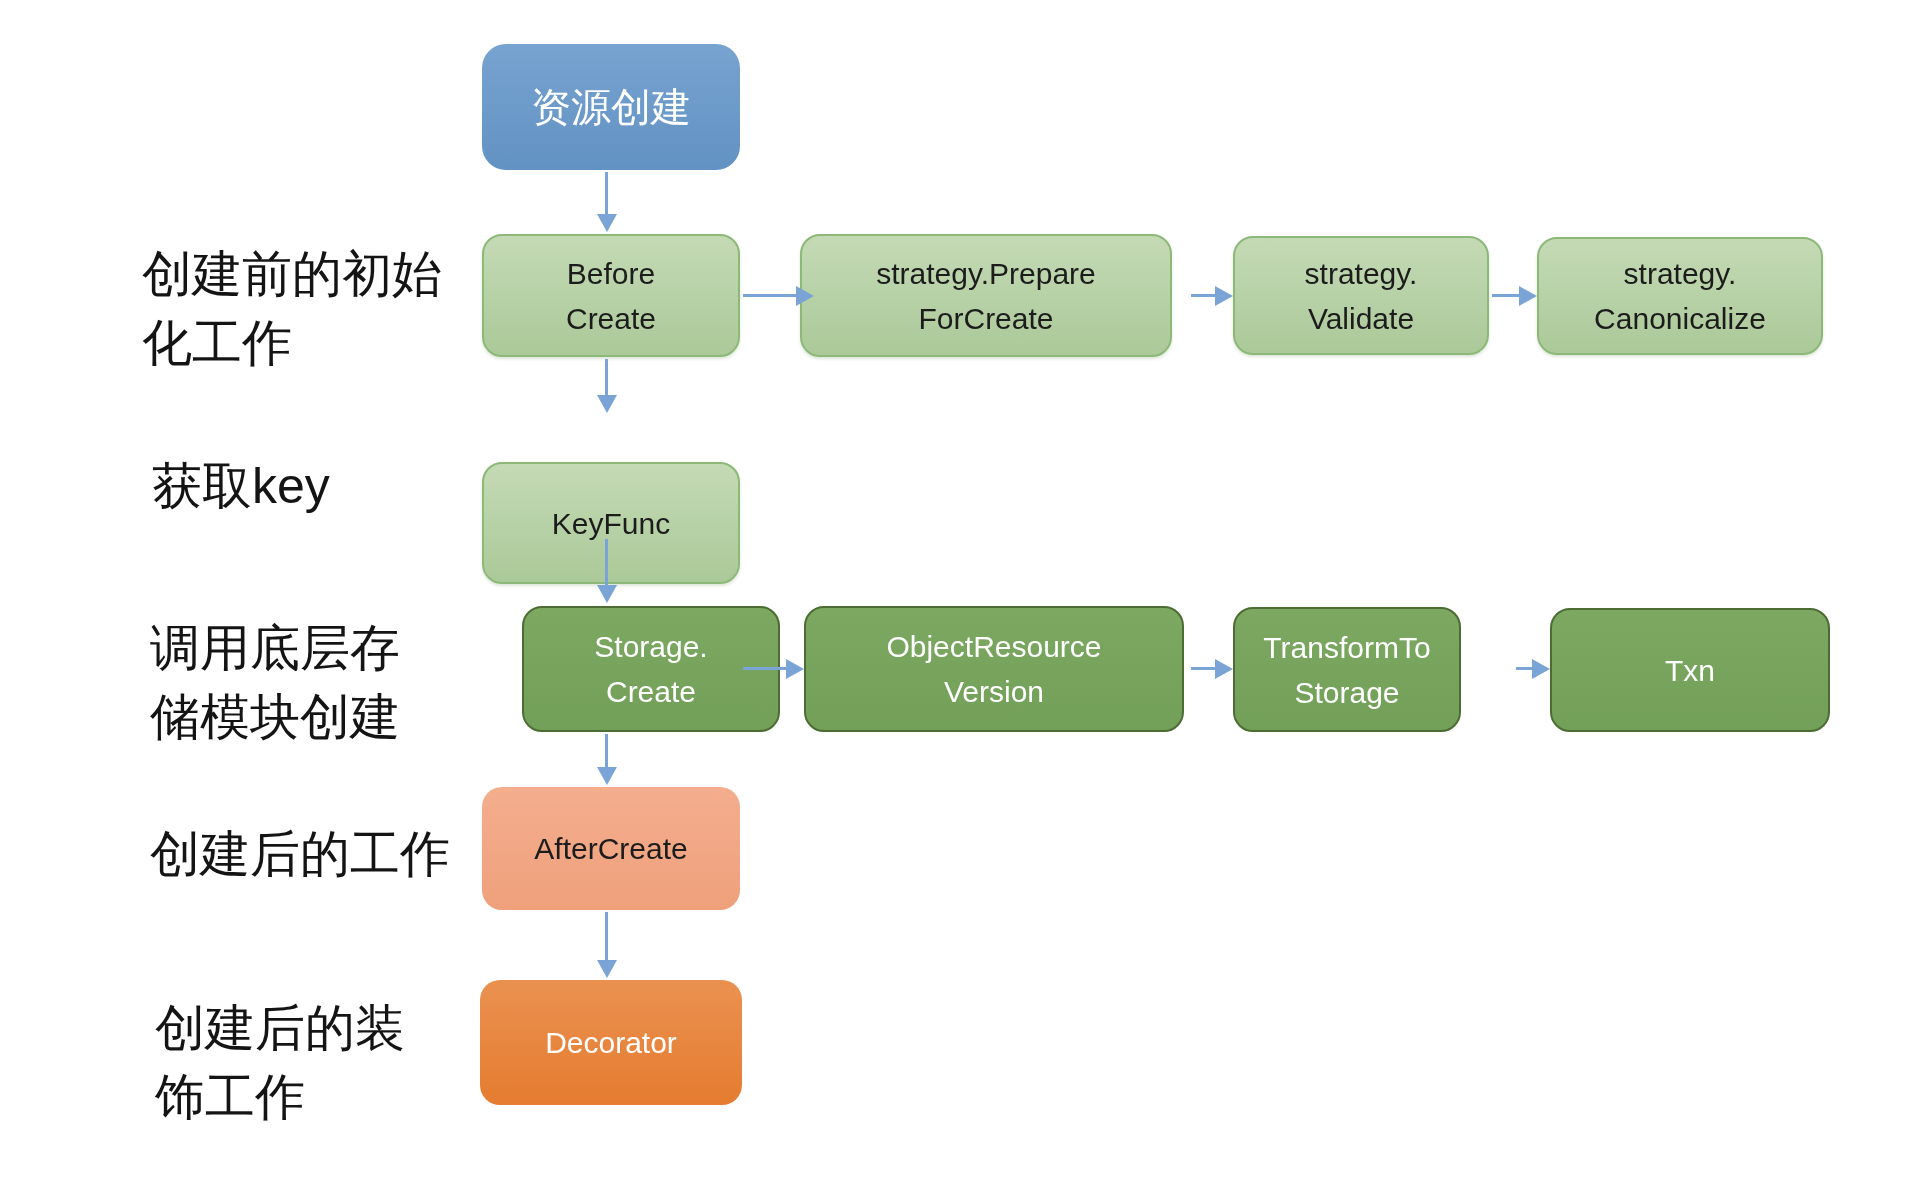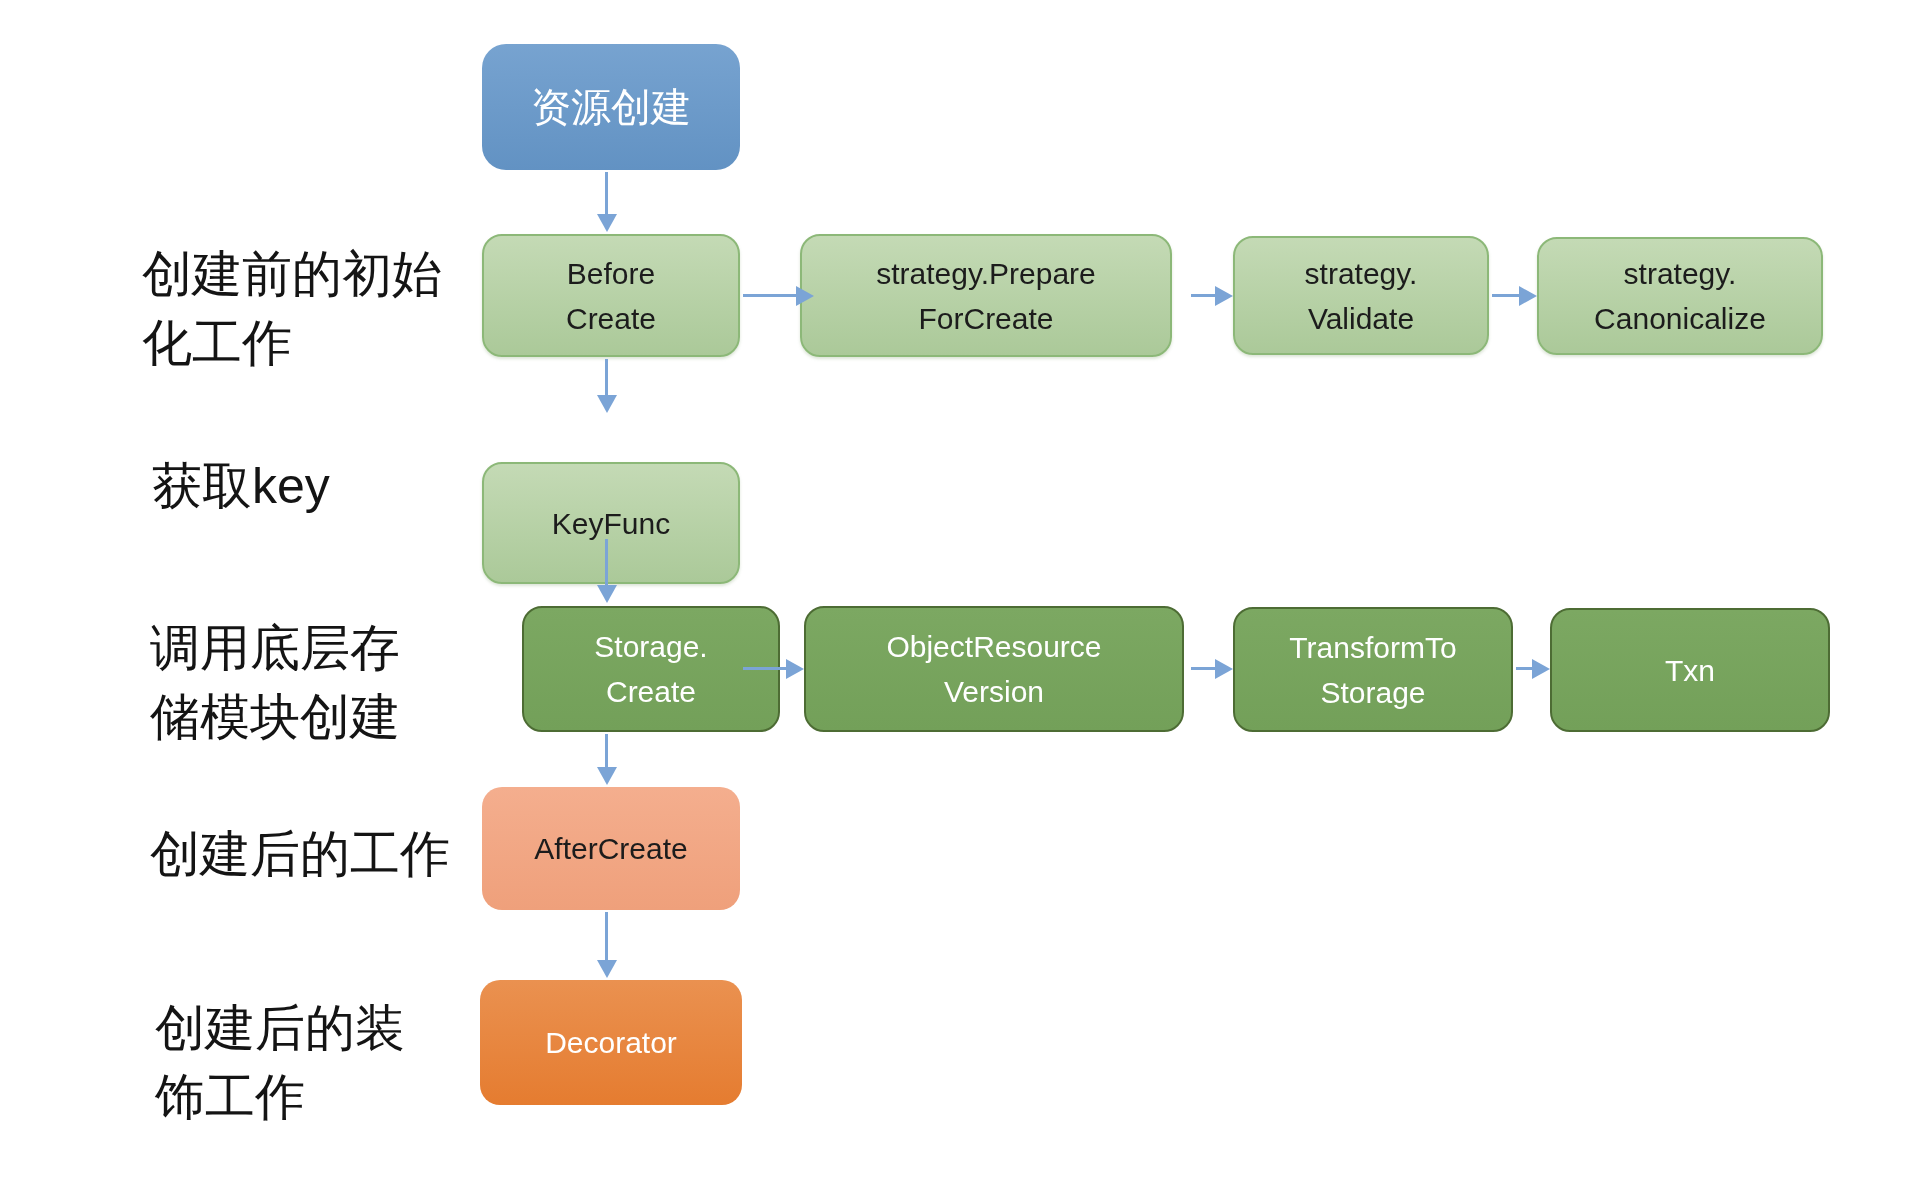--- a/index.html
+++ b/index.html
@@ -115,21 +115,21 @@
 
   <div class="node light-green" style="left:800px; top:234px; width:372px; height:123px;">strategy.Prepare
 ForCreate</div>
   <div class="node light-green" style="left:1233px; top:236px; width:256px; height:119px;">strategy.
 Validate</div>
   <div class="node light-green" style="left:1537px; top:237px; width:286px; height:118px;">strategy.
 Canonicalize</div>
 
   <div class="node dark-green" style="left:804px; top:606px; width:380px; height:126px;">ObjectResource
 Version</div>
-  <div class="node dark-green" style="left:1233px; top:607px; width:280px; height:125px;">TransformTo
+  <div class="node dark-green" style="left:1233px; top:607px; width:228px; height:125px;">TransformTo
 Storage</div>
   <div class="node dark-green" style="left:1550px; top:608px; width:280px; height:124px;">Txn</div>
 
   <div class="arrow-v" style="left:605px; top:172px; height:42px;"></div>
   <div class="arrow-v" style="left:605px; top:359px; height:36px;"></div>
   <div class="arrow-v" style="left:605px; top:539px; height:46px;"></div>
   <div class="arrow-v" style="left:605px; top:734px; height:33px;"></div>
   <div class="arrow-v" style="left:605px; top:912px; height:48px;"></div>
 
   <div class="arrow-h" style="left:743px; top:294px; width:53px;"></div>

